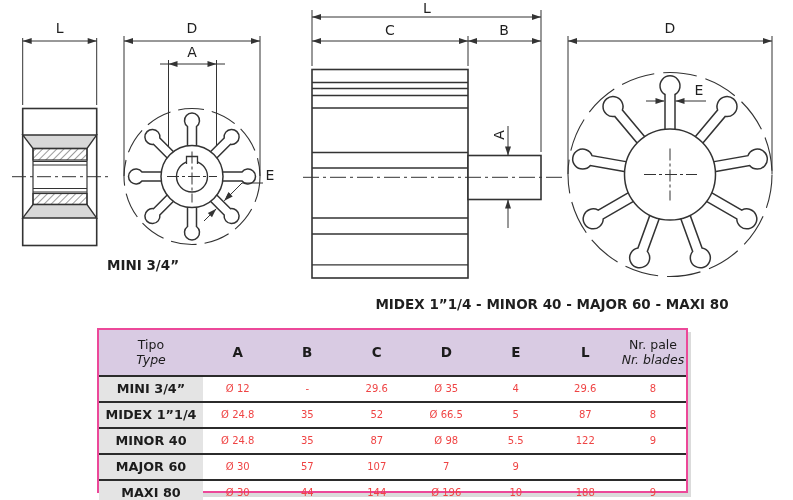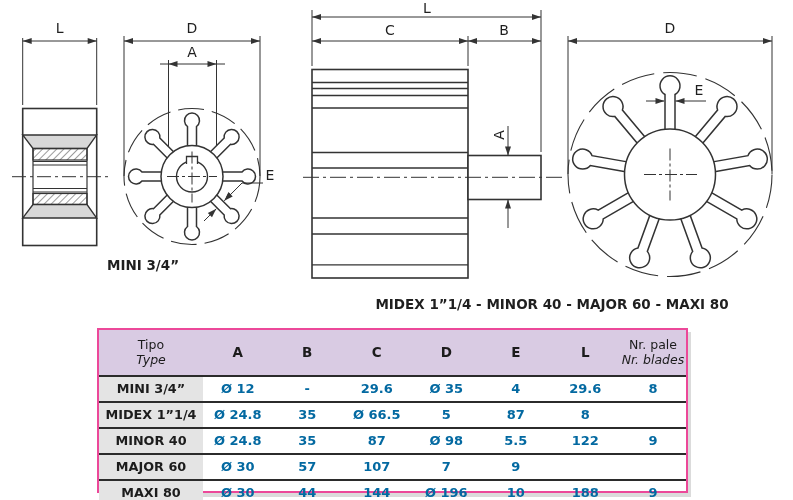--- a/index.html
+++ b/index.html
@@ -30,21 +30,21 @@
   .t-head{height:45px;background:#d9cbe3;}
   .t-data{height:24px;border-top:2px solid #2b2b2b;}
   .t-cell{
     display:flex;flex-direction:column;justify-content:center;align-items:center;
     text-align:center;line-height:1.15;
   }
   .t-head .t-cell{font-weight:bold;font-size:13.5px;}
   .t-head .two-line{font-weight:normal;font-size:12.5px;}
   .two-line .l2{font-style:italic;}
   .type-cell{background:#e4e4e4;font-weight:bold;font-size:12.8px;}
-  .num-cell{font-size:13px;color:#0369a1;font-weight:bold;}
+  .num-cell{font-size:10px;color:#ef4444;}
 </style>
 </head>
 <body>
 
 <svg id="drawing-layer" width="793" height="322" viewBox="0 0 793 322">
   <defs>
     <pattern id="hatch" width="5" height="5" patternUnits="userSpaceOnUse" patternTransform="rotate(45)">
       <line x1="0" y1="0" x2="0" y2="5" stroke="#3a3a3a" stroke-width="1"></line>
     </pattern>
 
@@ -241,20 +241,21 @@
     <div class="t-cell num-cell">Ø 35</div>
     <div class="t-cell num-cell">4</div>
     <div class="t-cell num-cell">29.6</div>
     <div class="t-cell num-cell">8</div>
   </div>
 
   <div class="t-row t-data">
     <div class="t-cell type-cell">MIDEX 1”1/4</div>
     <div class="t-cell num-cell">Ø 24.8</div>
     <div class="t-cell num-cell">35</div>
+    <div class="t-cell num-cell">52</div>
     <div class="t-cell num-cell">Ø 66.5</div>
     <div class="t-cell num-cell">5</div>
     <div class="t-cell num-cell">87</div>
     <div class="t-cell num-cell">8</div>
   </div>
 
   <div class="t-row t-data">
     <div class="t-cell type-cell">MINOR 40</div>
     <div class="t-cell num-cell">Ø 24.8</div>
     <div class="t-cell num-cell">35</div>

